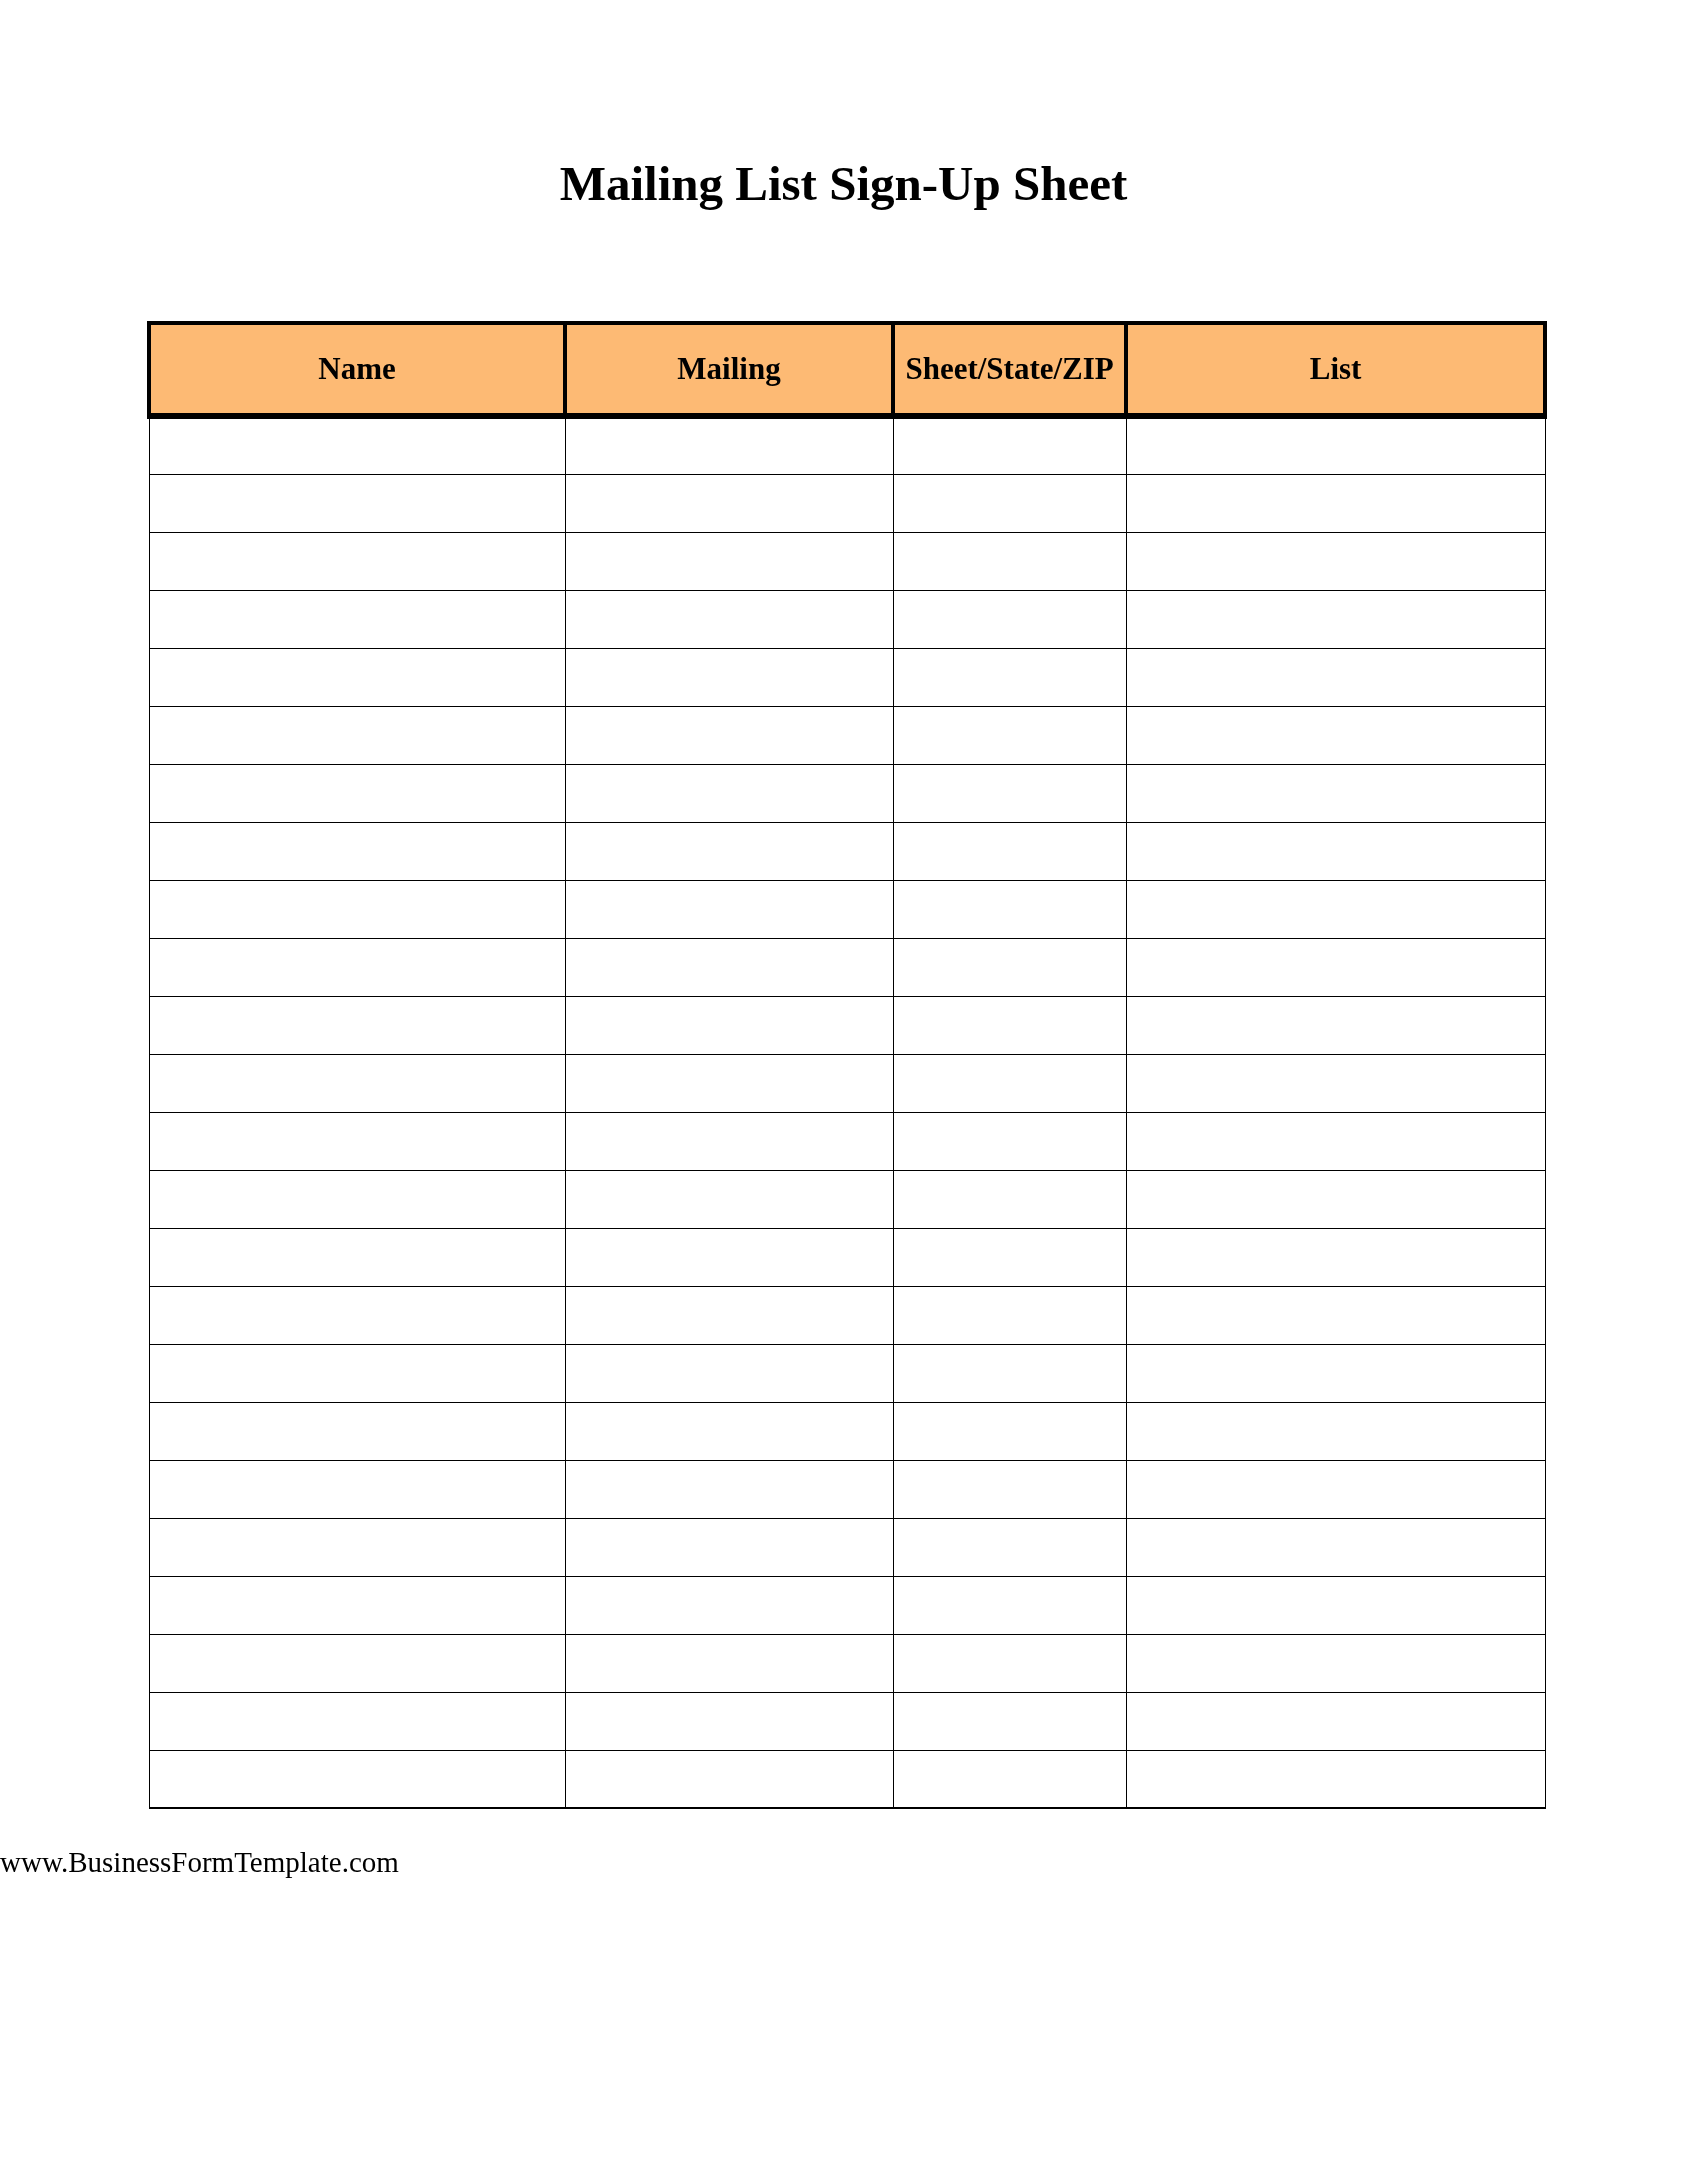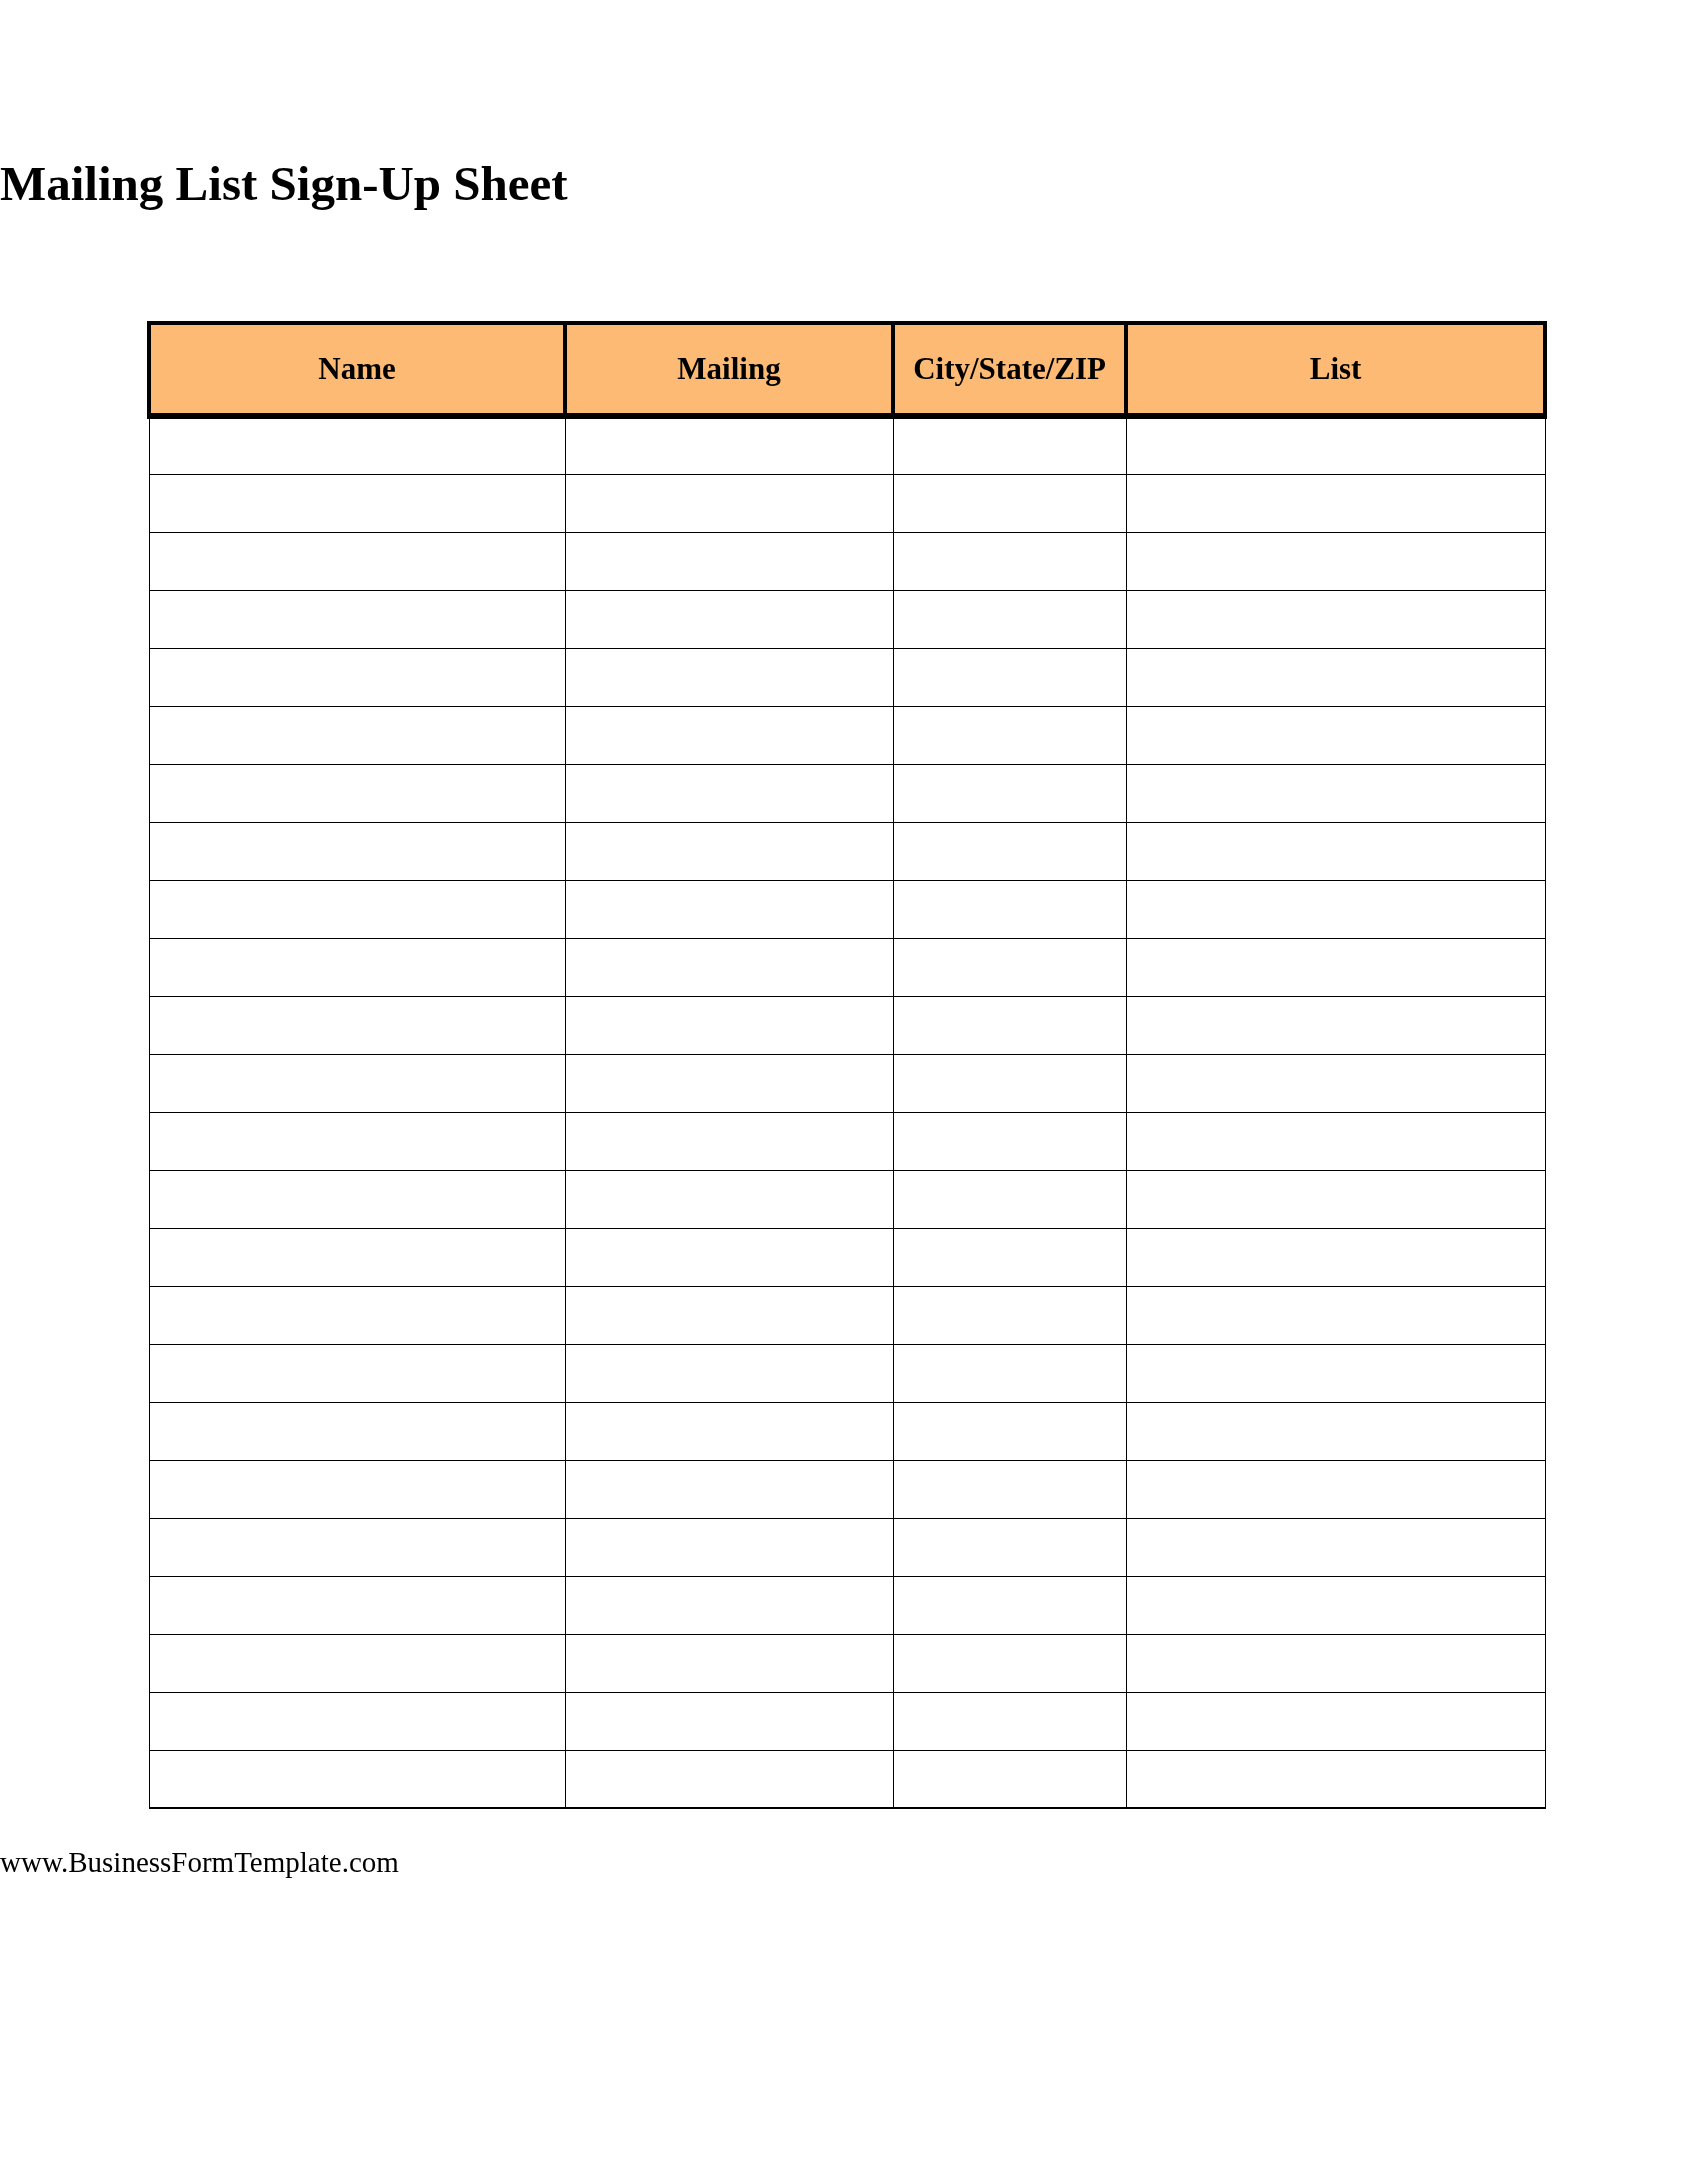--- a/index.html
+++ b/index.html
@@ -14,21 +14,21 @@
     background: #ffffff;
     color: #000000;
     font-family: "Liberation Serif", serif;
     overflow: hidden;
   }
   .title {
     position: absolute;
     top: 159px;
     left: 0;
     width: 100%;
-    text-align: left;
+    text-align: center;
     font-size: 49px;
     font-weight: bold;
     line-height: 1;
     white-space: nowrap;
   }
   table.signup {
     position: absolute;
     left: 147px;
     top: 321px;
     width: 1400px;
@@ -82,21 +82,21 @@
     <colgroup>
       <col class="col-name">
       <col class="col-address">
       <col class="col-city">
       <col class="col-email">
     </colgroup>
     <thead>
       <tr>
         <th>Name</th>
         <th>Mailing</th>
-        <th>City/State/ZIP</th>
+        <th>Sheet/State/ZIP</th>
         <th>List</th>
       </tr>
     </thead>
     <tbody id="table-rows">
         <tr>
           <td></td>
           <td></td>
           <td></td>
           <td></td>
         </tr>

